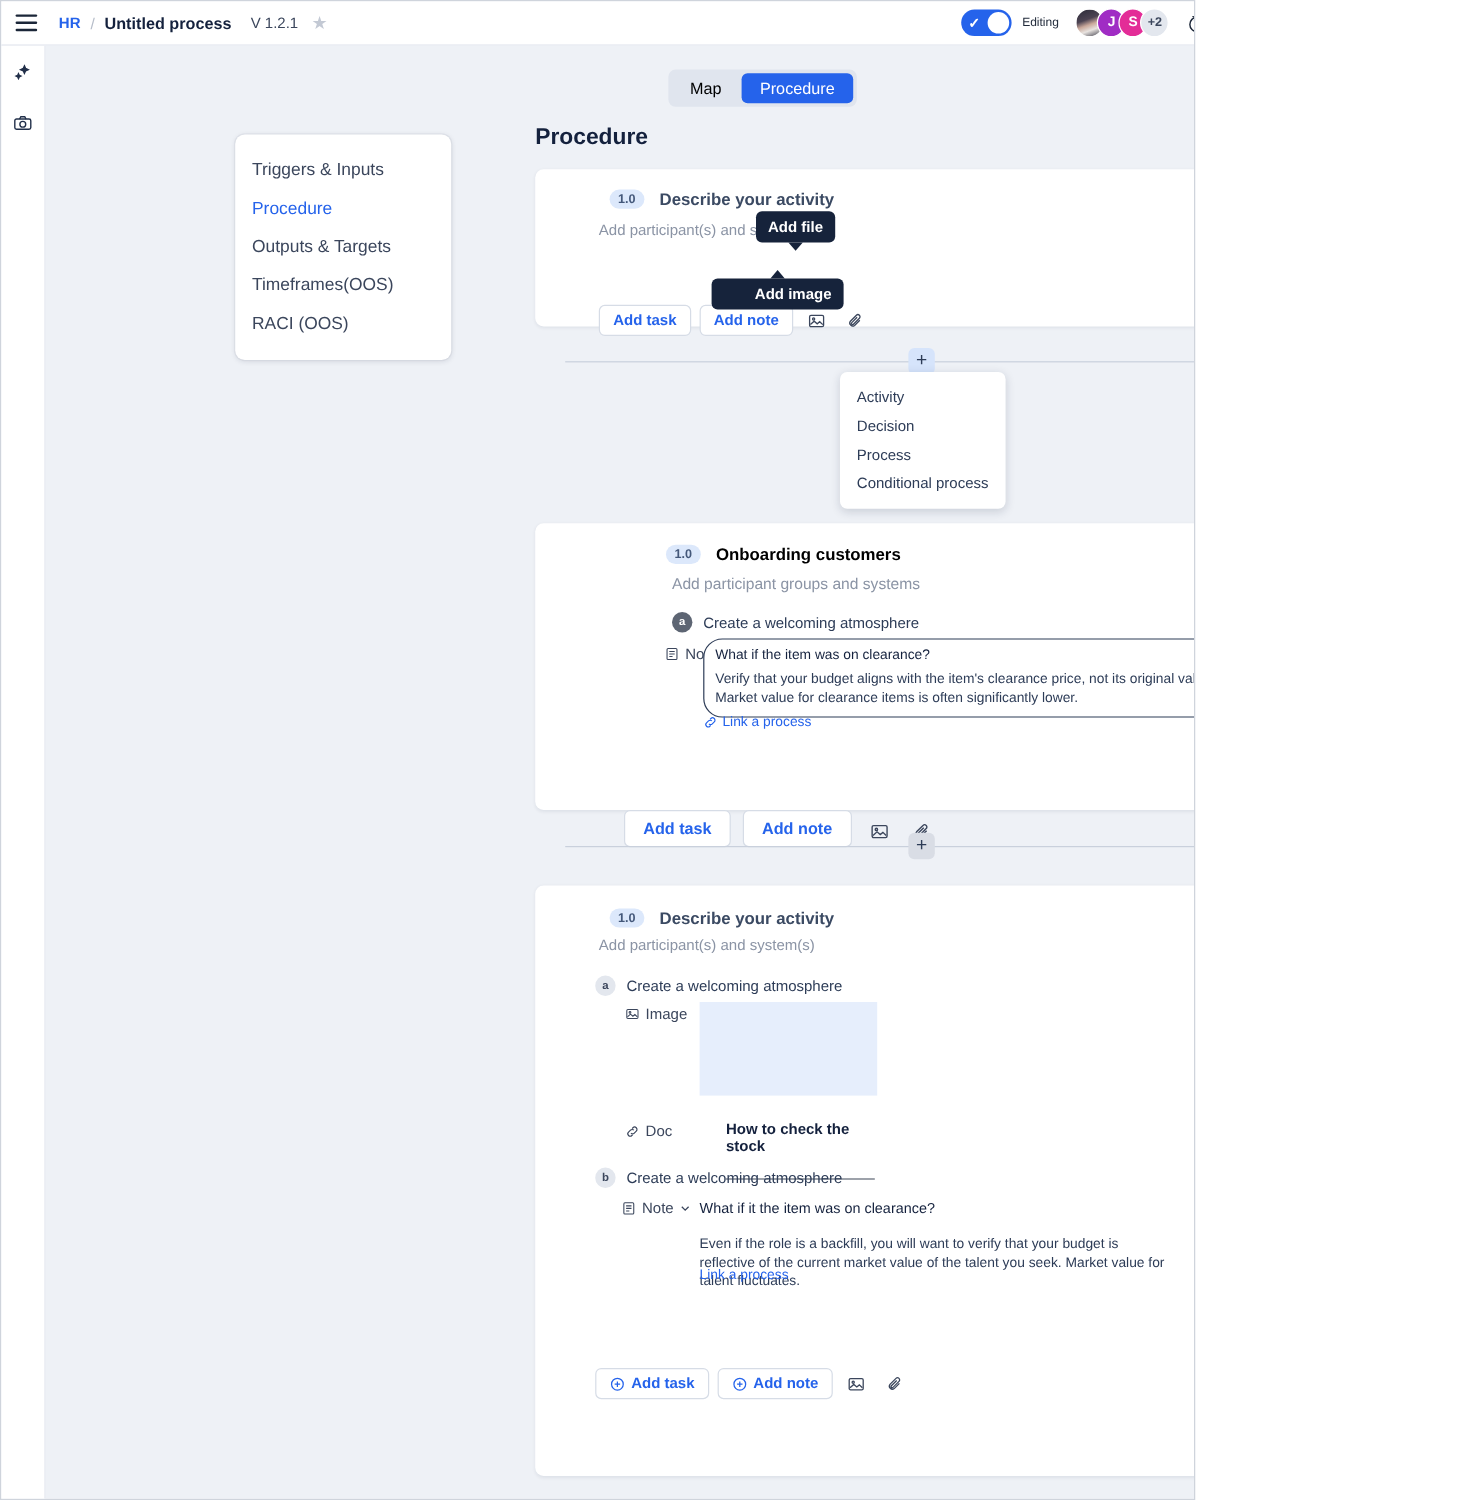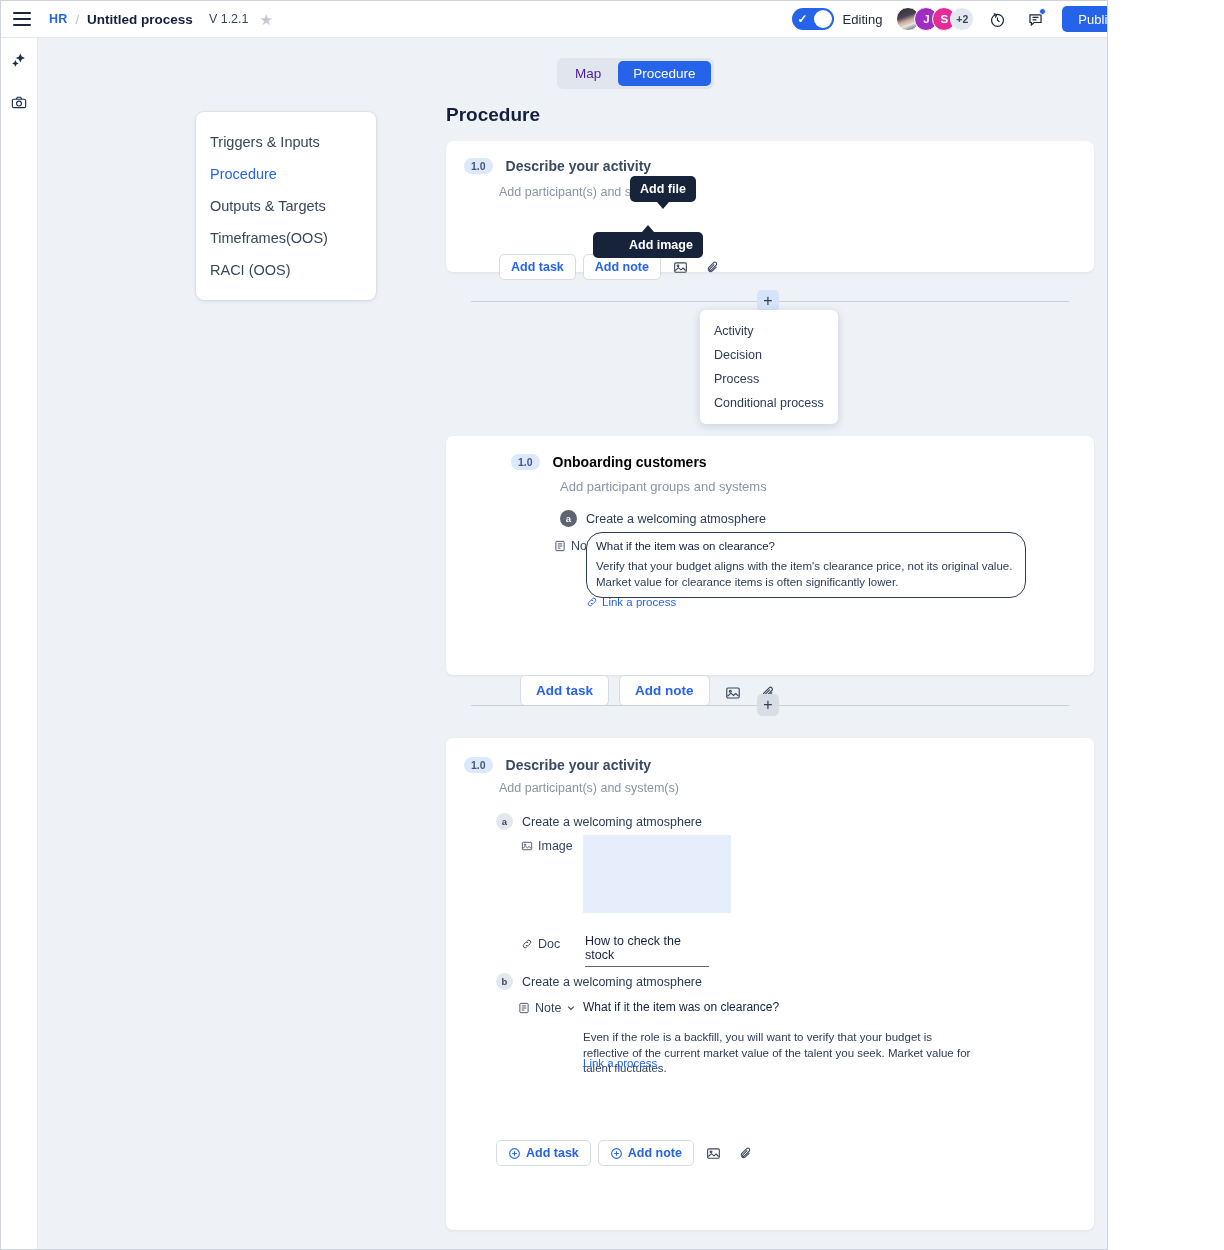--- a/index.html
+++ b/index.html
@@ -5,21 +5,21 @@
 <style>
   * { box-sizing: border-box; margin: 0; padding: 0; }
   html, body {
     width: 1224px; height: 1250px;
     font-family: "Liberation Sans", sans-serif;
     background: #ffffff;
     overflow: hidden;
   }
   .app {
     position: relative;
-    width: 1108px; height: 1250px;
+    width: 996px; height: 1250px;
     border: 1px solid #cfd4dc;
     background: #eef1f6;
     overflow: hidden;
   }
 
   
   .topbar {
     position: absolute; top: 0; left: 0;
     width: 1222px; height: 37px;
     background: #ffffff;
@@ -43,21 +43,21 @@
   .topbar-right {
     margin-left: auto; display: flex; align-items: center;
     padding-right: 10px; gap: 0;
   }
   .toggle {
     width: 42px; height: 22px; border-radius: 11px; background: #2563eb;
     display: flex; align-items: center; position: relative; cursor: pointer;
   }
   .toggle .check { color: #fff; font-size: 12px; margin-left: 6px; font-weight: 700; line-height: 1; }
   .toggle .knob { position: absolute; right: 2px; width: 18px; height: 18px; border-radius: 50%; background: #fff; }
-  .editing-label { font-size: 13px; color: #222b3b; margin-left: 9px; margin-right: 14px; }
+  .editing-label { font-size: 10px; color: #222b3b; margin-left: 9px; margin-right: 14px; }
 
   .avatars { display: flex; align-items: center; }
   .avatar {
     width: 24px; height: 24px; border-radius: 50%;
     margin-left: -6px; border: 1.5px solid #fff;
     display: flex; align-items: center; justify-content: center;
     color: #fff; font-size: 11.5px; font-weight: 700;
     overflow: hidden;
   }
   .avatar:first-child { margin-left: 0; }
@@ -102,21 +102,21 @@
   }
 
   
   .tabs {
     position: absolute; top: 20px; left: 519px;
     display: flex; background: #e0e5ee; border-radius: 6px; padding: 3px;
     gap: 2px;
   }
   .tab {
     padding: 5px 15px; font-size: 13.5px; border-radius: 5px;
-    color: #4c1d95; cursor: pointer; font-weight: 500;
+    color: #000000; cursor: pointer; font-weight: 500;
   }
   .tab.active { background: #2563eb; color: #fff; }
 
   
   .panel {
     position: absolute; top: 74px; left: 158px;
     width: 180px;
     background: #fff; border-radius: 8px;
     box-shadow: 0 1px 4px rgba(20,33,61,.10), 0 0 0 1px rgba(20,33,61,.04);
     padding: 14px 0 14px 0;
@@ -134,21 +134,21 @@
   
   .card {
     position: absolute;
     background: #fff; border-radius: 7px;
     box-shadow: 0 1px 3px rgba(20,33,61,.07);
   }
   #card1 { top: 103px; left: 408px; width: 648px; height: 131px; }
   #card2 { top: 398px; left: 408px; width: 648px; height: 239px; }
   #card3 { top: 700px; left: 408px; width: 648px; height: 492px; }
 
-  .card-head { display: flex; align-items: flex-end; }
+  .card-head { display: flex; align-items: flex-end; margin-left: 44px; }
   .num-badge {
     background: #dce8fb; color: #44587a;
     border-radius: 10px; padding: 2px 7px;
     font-size: 10.5px; font-weight: 600;
   }
   .card-title { font-size: 14px; font-weight: 700; color: #3b4a63; margin-left: 13px; }
   .card-title.dark { color: #000000; }
   .card-sub { font-size: 12.5px; color: #8b94a5; }
 
   .btn-outline {
@@ -216,22 +216,22 @@
     padding: 7px 9px; background: #fff;
   }
   .note-q { font-size: 11.5px; color: #14213d; }
   .note-b { font-size: 11.5px; color: #2d3c57; line-height: 1.35; margin-top: 7px; }
   .link-proc {
     display: inline-flex; align-items: center; gap: 4px;
     color: #2563eb; font-size: 11.5px; cursor: pointer; font-weight: 500;
   }
   .img-placeholder { background: #e6eefc; }
   .doc-link {
-    font-size: 12.5px; color: #14213d; font-weight: 400;
-    border-bottom: 1.5px solid #5d6573; padding-bottom: 4px; cursor: pointer;
+    font-size: 12.5px; color: #14213d; font-weight: 700;
+    border-bottom: 1.5px solid #5d6573; padding-bottom: 20px; cursor: pointer; margin-left: 20px;
   }
   svg { display: block; }
 </style>
 </head>
 <body>
 
 <div class="app">
 
   <div class="topbar">
     <div class="hamburger">

